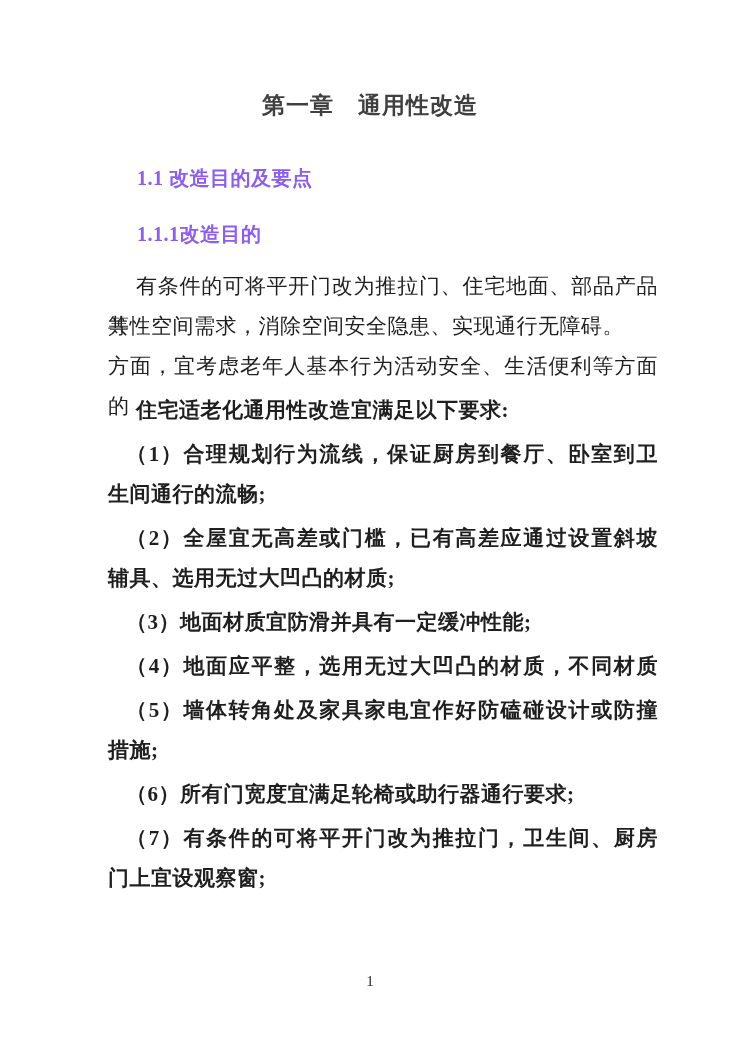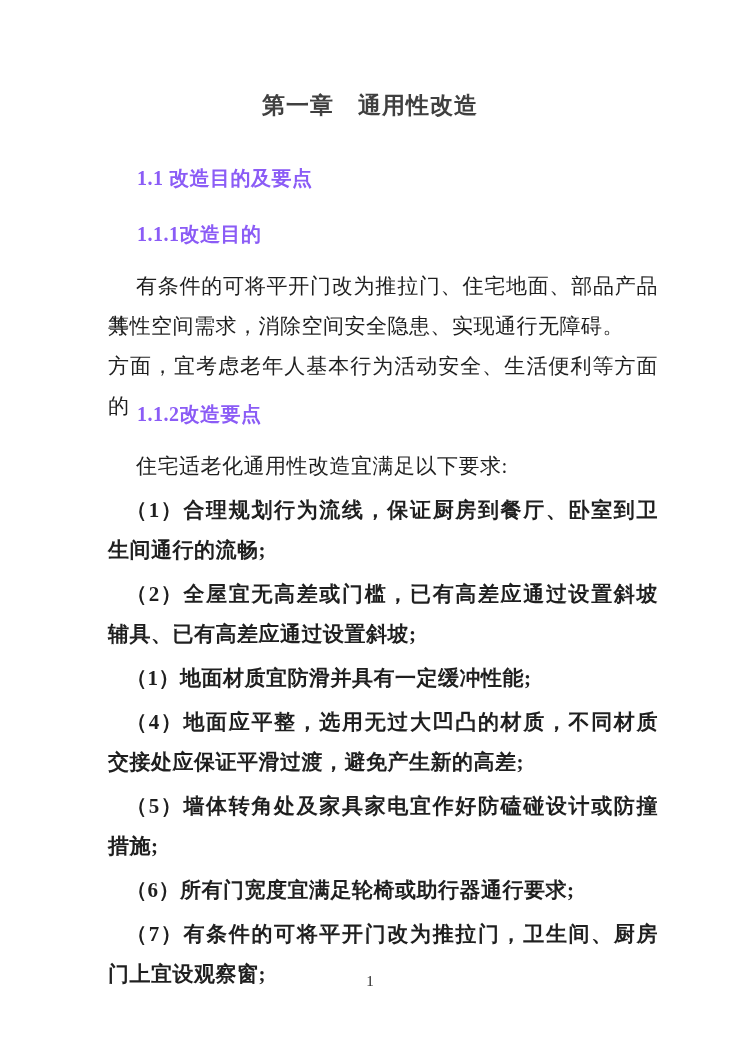--- a/index.html
+++ b/index.html
@@ -79,38 +79,36 @@
   <h1 class="doc-title">第一章　通用性改造</h1>
 
   <main class="column" id="flow">
       <div class="h2">1.1 改造目的及要点</div>
       <div class="h3">1.1.1改造目的</div>
       <div class="para">
         <div class="line p-ind stretch">有条件的可将平开门改为推拉门、住宅地面、部品产品等</div>
         <div class="line">共性空间需求，消除空间安全隐患、实现通行无障碍。</div>
         <div class="line stretch">方面，宜考虑老年人基本行为活动安全、生活便利等方面的</div>
       </div>
-      <div class="h3">1.1.2改造要点</div>
       <div class="para">
         <div class="line p-ind">住宅适老化通用性改造宜满足以下要求:</div>
       </div>
       <div class="para">
         <div class="line i-ind stretch">（1）合理规划行为流线，保证厨房到餐厅、卧室到卫</div>
         <div class="line">生间通行的流畅;</div>
       </div>
       <div class="para">
         <div class="line i-ind stretch">（2）全屋宜无高差或门槛，已有高差应通过设置斜坡</div>
-        <div class="line">辅具、已有高差应通过设置斜坡;</div>
+        <div class="line">辅具、选用无过大凹凸的材质;</div>
       </div>
       <div class="para">
-        <div class="line i-ind">（1）地面材质宜防滑并具有一定缓冲性能;</div>
+        <div class="line i-ind">（3）地面材质宜防滑并具有一定缓冲性能;</div>
       </div>
       <div class="para">
         <div class="line i-ind stretch">（4）地面应平整，选用无过大凹凸的材质，不同材质</div>
-        <div class="line">交接处应保证平滑过渡，避免产生新的高差;</div>
       </div>
       <div class="para">
         <div class="line i-ind stretch">（5）墙体转角处及家具家电宜作好防磕碰设计或防撞</div>
         <div class="line">措施;</div>
       </div>
       <div class="para">
         <div class="line i-ind">（6）所有门宽度宜满足轮椅或助行器通行要求;</div>
       </div>
       <div class="para">
         <div class="line i-ind stretch">（7）有条件的可将平开门改为推拉门，卫生间、厨房</div>

